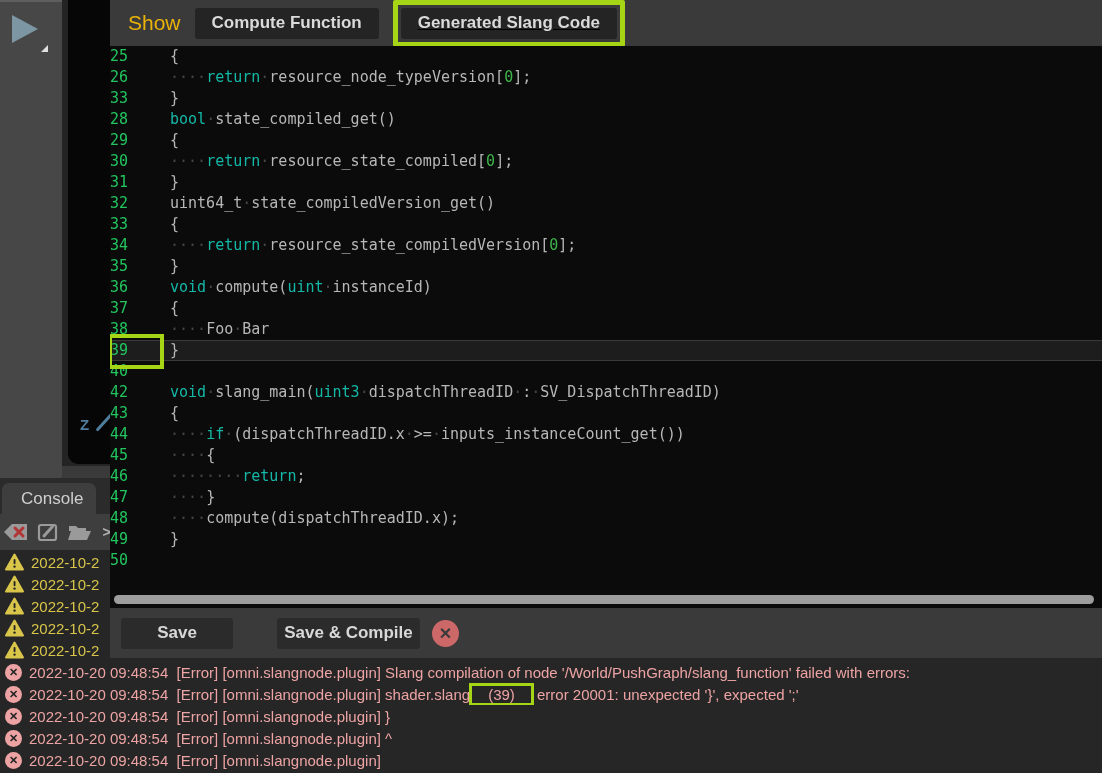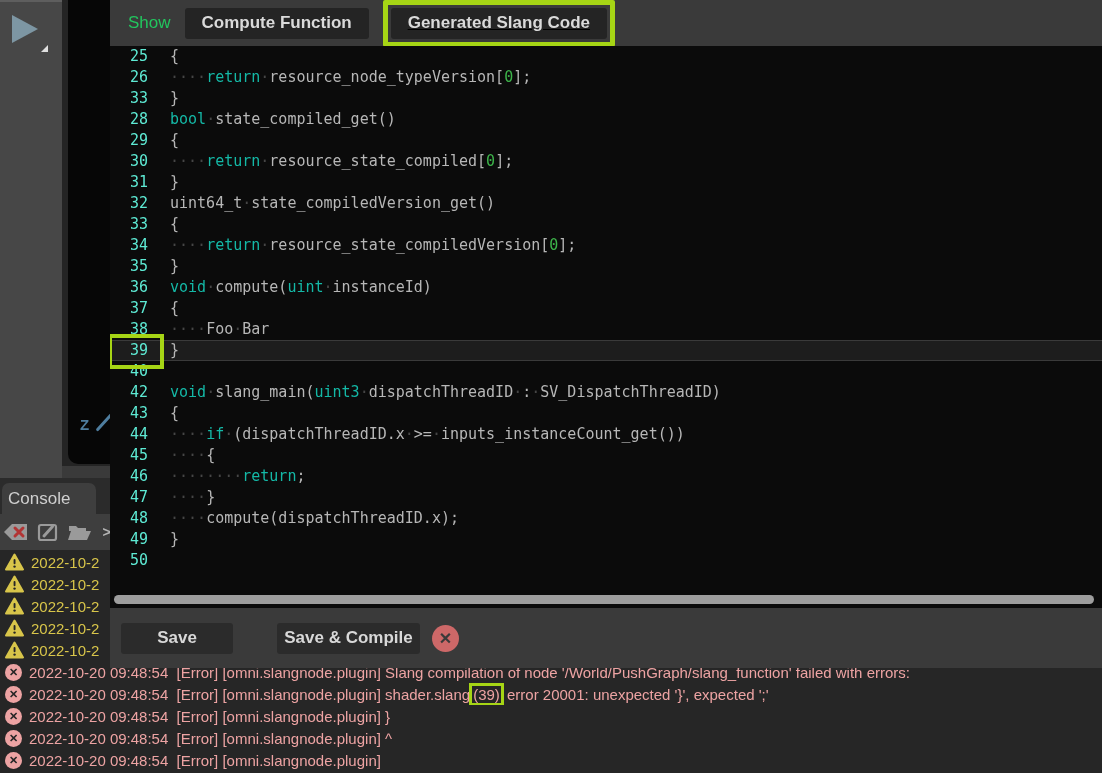--- a/index.html
+++ b/index.html
@@ -3,68 +3,68 @@
 <meta charset="utf-8">
 <style>
   :root { --hl: #a6d515; }
   * { box-sizing: border-box; }
   body { margin: 0; background: #111; font-family: "Liberation Sans", sans-serif; }
   .app { position: relative; width: 1102px; height: 773px; overflow: hidden; background: #262626; }
 
   
   .console-panel { position: absolute; left: 0; top: 478px; width: 1102px; bottom: 0; background: #262626; }
   .console-tabstrip { height: 36px; background: #2b2b2b; padding: 5px 0 0 2px; }
-  .console-tab { display: inline-flex; align-items: center; height: 31px; width: 94px; padding-left: 6px;
+  .console-tab { display: inline-flex; align-items: center; height: 31px; width: 94px; padding-left: 19px;
                  background: #3e3e3e; border-radius: 7px 7px 0 0; color: #cfcfcf; font-size: 17px; }
   .console-toolbar { height: 36px; background: #3e3e3e; display: flex; align-items: center; gap: 7px; padding-left: 3px; }
   .console-toolbar .cicon { display: inline-flex; align-items: center; justify-content: center; width: 25px; height: 24px; }
   .terminal-glyph { color: #b5b5b5; font-weight: bold; font-size: 14px; letter-spacing: 1px; }
   .console-log { padding-top: 1px; }
   .console-row { height: 22px; display: flex; align-items: center; gap: 7px; padding-left: 5px; white-space: pre; overflow: hidden; font-size: 15px; }
   .console-row.warn { color: #d8c54a; }
   .console-row.err { color: #eda3a3; }
   .err-badge { flex: none; width: 17px; height: 17px; border-radius: 50%; background: #eda3a3; color: #262626;
                display: inline-flex; align-items: center; justify-content: center; font-size: 11px; font-weight: bold; }
-  .hl-inline { display: inline-block; border: 3px solid var(--hl); padding: 0 1px; margin: -4px -1px; position: relative; z-index: 2; }
+  .hl-inline { display: inline-block; border: 3px solid var(--hl); padding: 0 16px; margin: -4px -1px; position: relative; z-index: 2; }
 
   
   .sidebar { position: absolute; left: 0; top: 0; width: 62px; height: 478px; background: #474747; border-top: 2px solid #5e5e5e; }
   .play-button { position: relative; width: 40px; height: 40px; margin: 12px 0 0 10px; cursor: pointer; }
   .play-corner { position: absolute; right: 2px; bottom: 2px; width: 0; height: 0;
                  border-left: 7px solid transparent; border-bottom: 7px solid #e0e0e0; }
   .viewport-strip { position: absolute; left: 62px; top: 0; width: 48px; height: 478px; background: #242424; }
   .viewport-black { position: absolute; left: 6px; top: 0; right: 0; height: 464px; background: #060606; border-radius: 0 0 0 10px; }
   .viewport-bottom { position: absolute; left: 0; bottom: 0; height: 12px; width: 100%; background: #3a3a3a; }
   .z-gizmo { position: absolute; left: 12px; top: 408px; width: 34px; height: 34px; }
   .z-label { position: absolute; left: 0; top: 8px; color: #4e7d9e; font-weight: bold; font-size: 15px; }
   .z-line { position: absolute; left: 13px; top: 13px; width: 22px; height: 3px; background: #4e7d9e; transform: rotate(-48deg); border-radius: 2px; }
 
   
   .editor-window { position: absolute; left: 110px; top: 0; width: 992px; height: 658px; background: #3a3a3a; }
   .editor-toolbar { height: 46px; display: flex; align-items: center; gap: 14px; padding-left: 18px; overflow: visible; }
-  .toolbar-label { color: #22c55e; font-size: 17px; }
+  .toolbar-label { color: #eab308; font-size: 21px; }
   .tbtn { background: #242424; border: none; color: #dadada; font-family: "Liberation Sans", sans-serif;
           font-size: 17px; font-weight: bold; height: 31px; padding: 0 17px; border-radius: 3px; cursor: pointer; }
   .hl-frame { display: inline-flex; border: 5px solid var(--hl); padding: 3px; border-radius: 2px; text-decoration: underline; }
 
   .code-area { position: relative; height: 562px; background: #0b0b0b; overflow: hidden;
                font-family: "DejaVu Sans Mono", monospace; font-size: 15px; }
   .code-line { height: 21px; line-height: 21px; display: flex; white-space: pre; }
-  .code-line .ln { position: relative; flex: none; width: 38px; text-align: right; color: #5eead4; }
+  .code-line .ln { position: relative; flex: none; width: 38px; color: #22c55e; }
   .code-line .code { margin-left: 22px; }
   .code-line.current { background: #1d1d1d; border-top: 1px solid #3a3a3a; border-bottom: 1px solid #3a3a3a; line-height: 19px; }
   .code-line.current .ln::after { content: ""; position: absolute; left: -2px; top: -7px; width: 48px; height: 27px;
                                   border: 4px solid var(--hl); z-index: 2; }
   .tok-p { color: #b7b7b7; }
   .tok-k { color: #14b8a6; }
   .tok-n { color: #3db44a; }
   .tok-w { color: #464646; }
   .hscrollbar { position: absolute; left: 4px; right: 8px; bottom: 4px; height: 9px; border-radius: 5px; background: #9d9d9d; cursor: pointer; }
 
-  .editor-actions { height: 60px; display: flex; align-items: center; padding-left: 11px; background: #3a3a3a; }
+  .editor-actions { height: 50px; display: flex; align-items: center; padding-left: 11px; background: #3a3a3a; }
   .abtn { background: #2b2b2b; border: none; color: #d8d8d8; font-family: "Liberation Sans", sans-serif;
           font-size: 17px; font-weight: bold; height: 31px; border-radius: 3px; cursor: pointer; }
   .abtn.save { width: 112px; }
   .abtn.save-compile { width: 143px; margin-left: 44px; }
   .compile-err { margin-left: 12px; width: 27px; height: 27px; border-radius: 50%; background: #cd6868; color: #3a3a3a;
                  display: inline-flex; align-items: center; justify-content: center; font-weight: bold; font-size: 16px; }
 </style>
 </head>
 <body>
 

